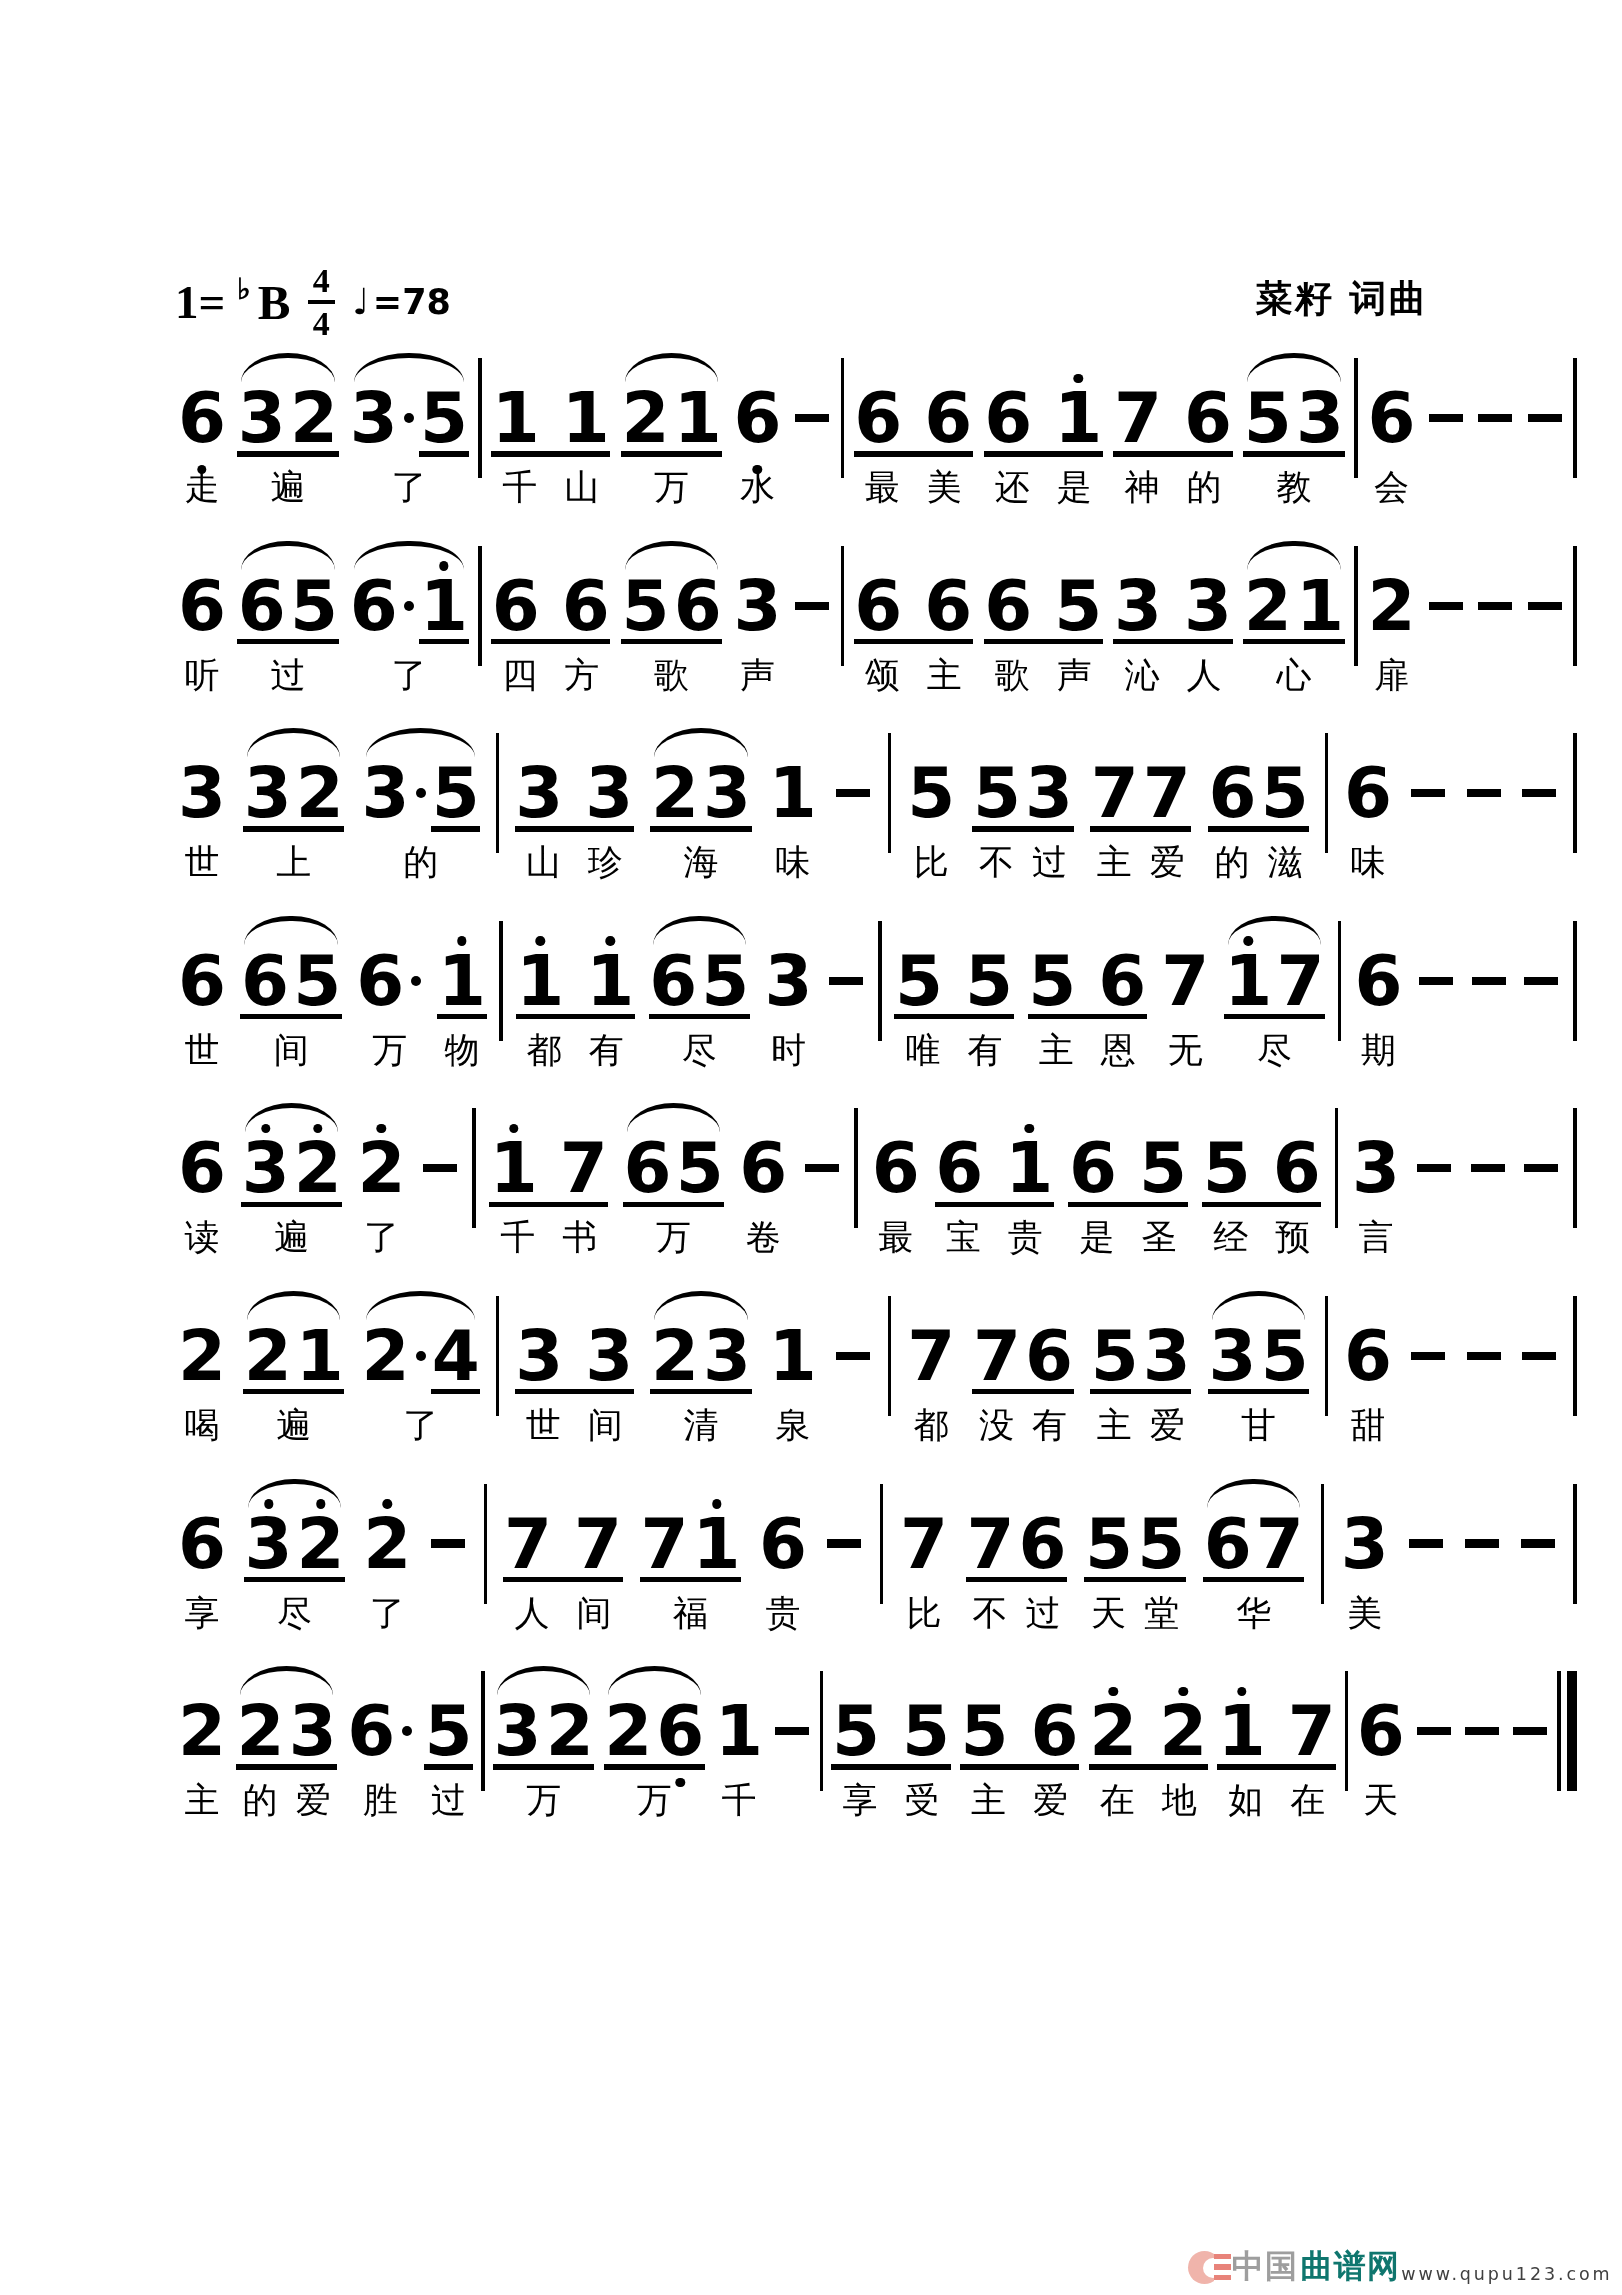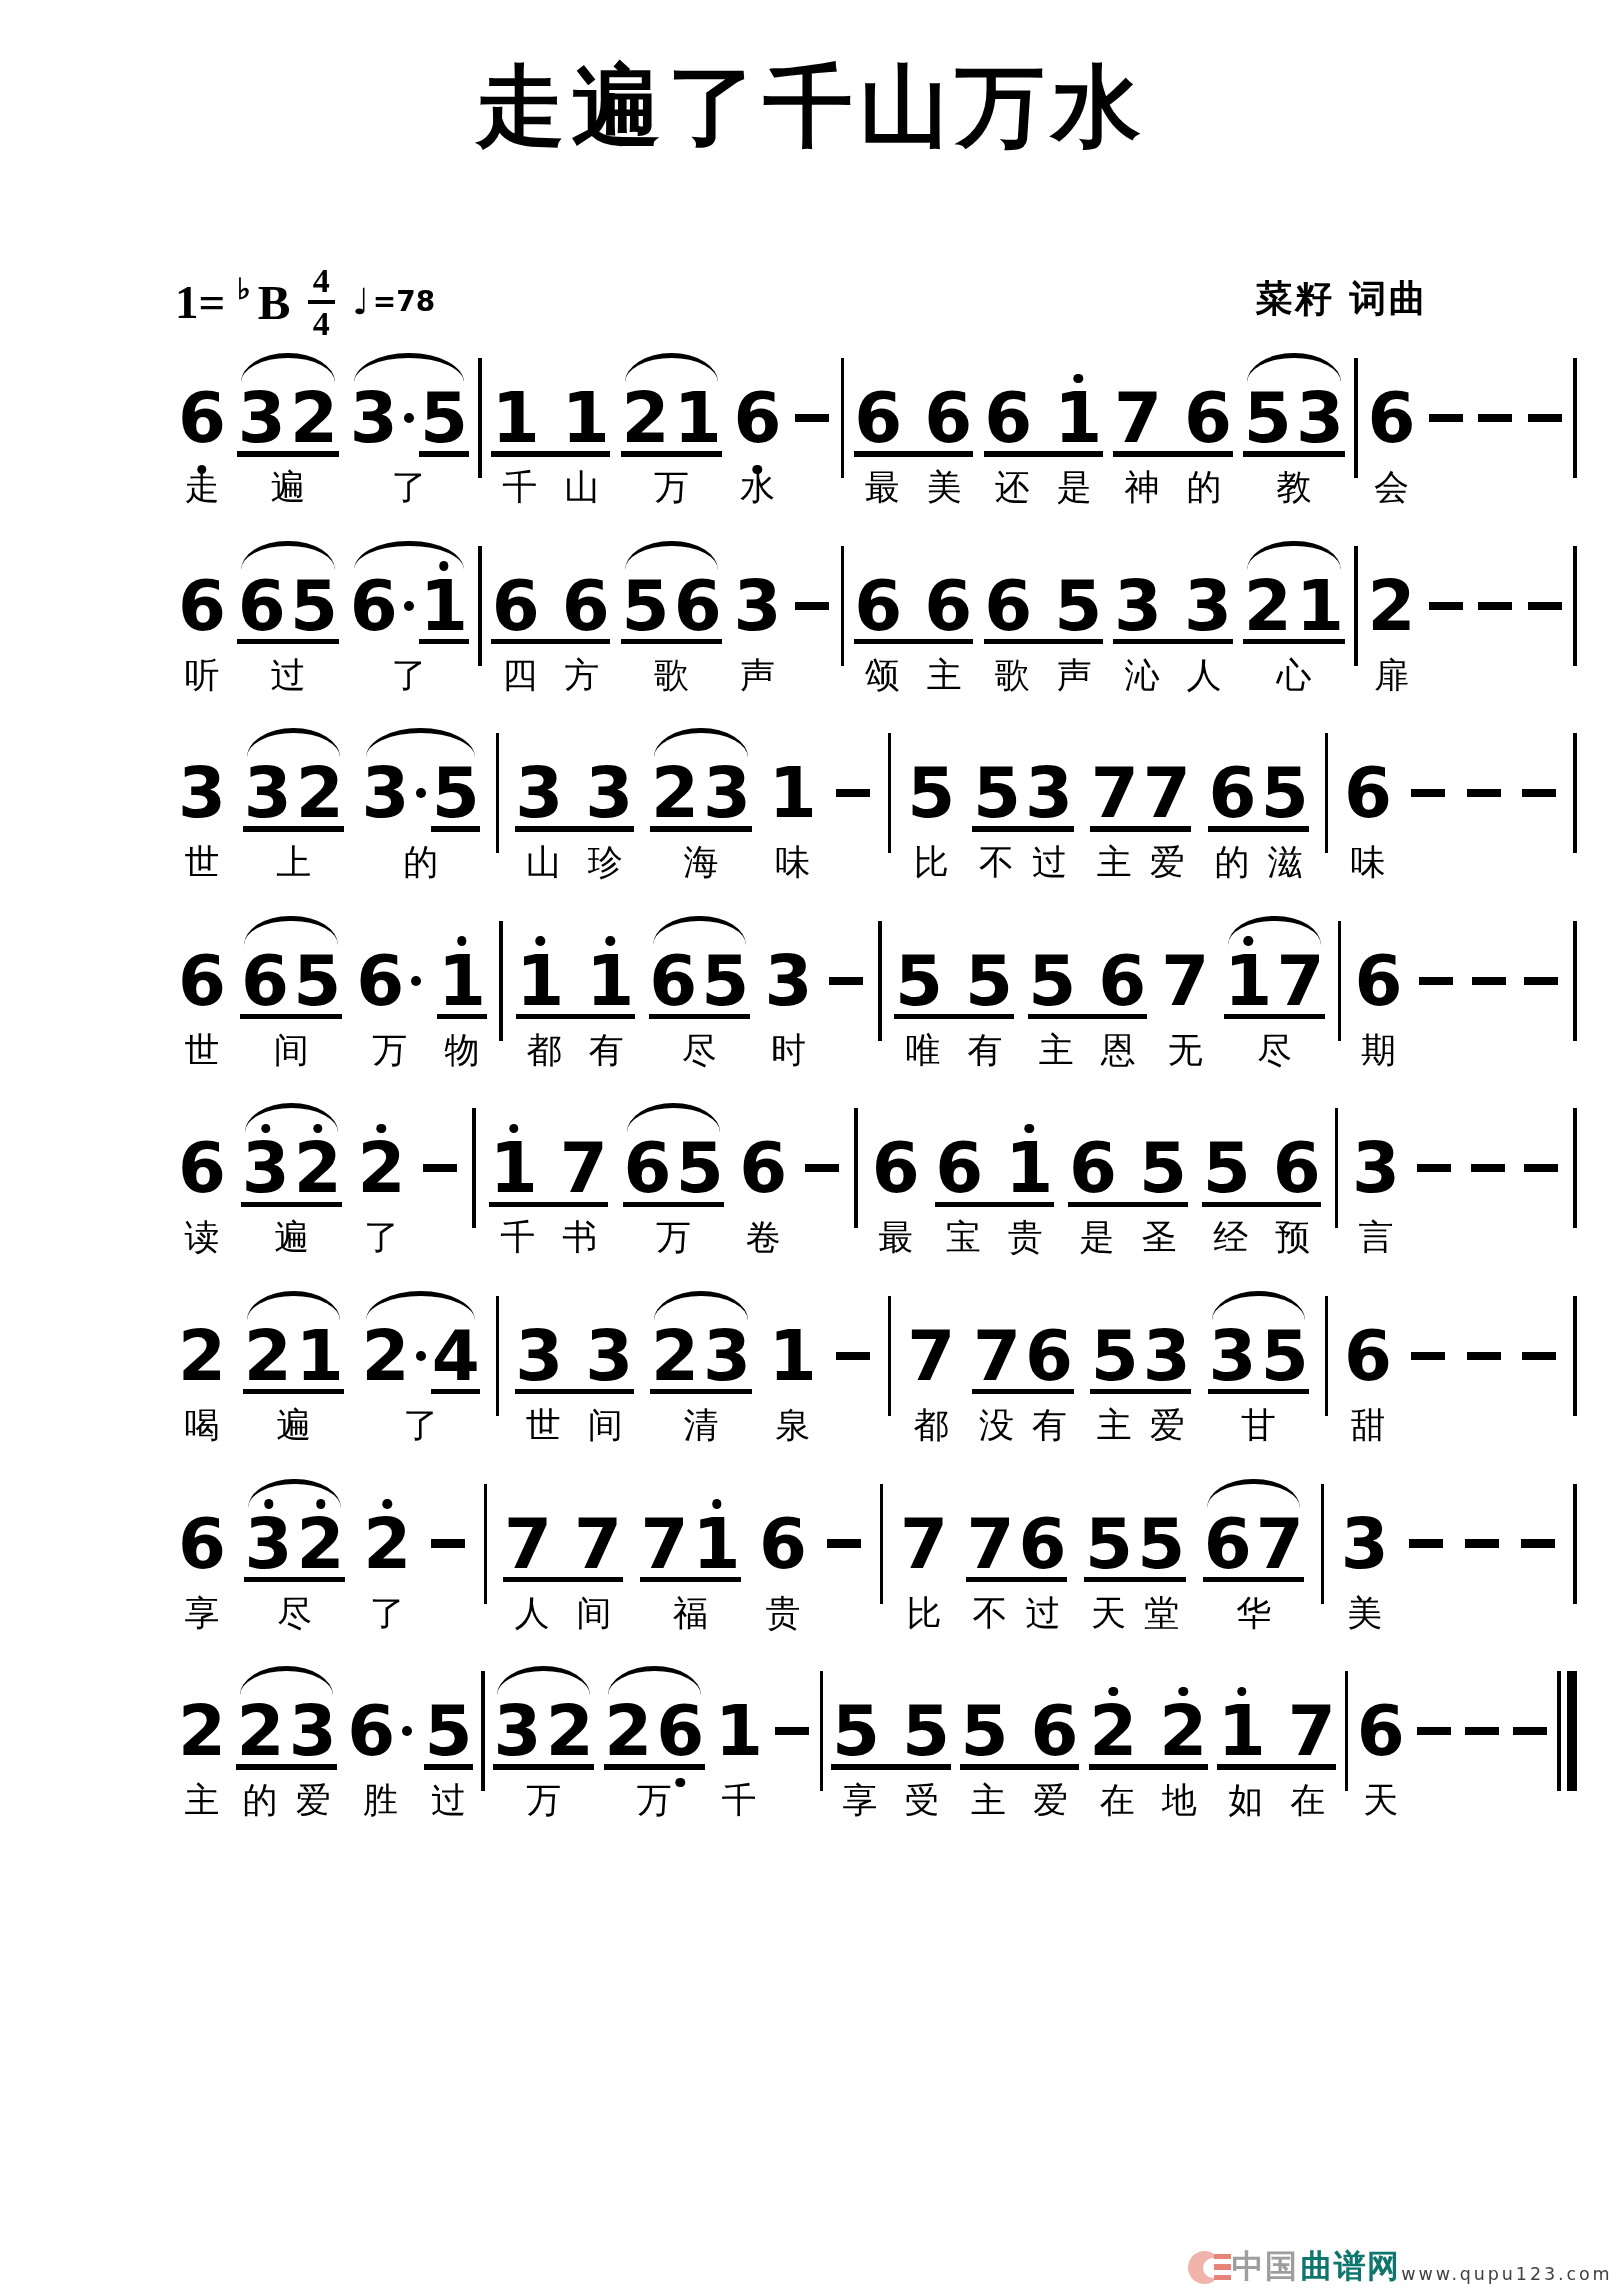--- a/index.html
+++ b/index.html
@@ -11,21 +11,21 @@
   .keysig{position:absolute;left:175px;top:264px;display:flex;align-items:center;gap:11.7px;
           font-family:"Liberation Serif",serif;font-weight:bold;}
   .k1{font-size:47px;line-height:1;}
   .kflat{font-size:29px;line-height:1;position:relative;top:-13px;margin-right:-4.7px;}
   .kB{font-size:49px;line-height:1;}
   .frac{display:flex;flex-direction:column;align-items:center;gap:2.3px;margin:0 5.8px;}
   .frac .fn{font-size:34px;line-height:1;font-weight:bold;}
   .frac .fbarline{width:27px;height:4.1px;background:#000;}
   .tempo{display:flex;align-items:center;gap:3.5px;font-family:"DejaVu Sans",sans-serif;}
   .tnote{font-size:36px;line-height:1;}
-  .teq{font-size:28px;line-height:1;font-weight:bold;}
+  .teq{font-size:35px;line-height:1;font-weight:bold;}
   .credit{position:absolute;top:274px;right:195px;font-size:37px;letter-spacing:2.3px;font-weight:bold;}
   
   #systems{position:absolute;left:175px;top:344px;width:1403px;}
   .sys{display:flex;justify-content:space-between;align-items:flex-start;
        width:1403px;padding-top:39px;margin-bottom:24.6px;}
   .unit{display:flex;flex-direction:column;align-items:center;}
   .nwrap{position:relative;display:flex;align-items:center;height:70px;padding:0 1.2px;}
   .nwrap.slur::before{content:"";position:absolute;top:-30px;left:6%;right:6%;height:24.6px;
        border-top:5.3px solid #000;border-radius:50% 50% 0 0 / 100% 100% 0 0;}
   .beam{display:flex;align-items:center;gap:4.1px;position:relative;padding:0 1.8px;}
@@ -53,21 +53,20 @@
        background:repeating-linear-gradient(#e8837a 0 5.3px,#fff 5.3px 10.5px);}
   .wmtext{display:flex;flex-direction:row;align-items:flex-end;gap:1.2px;}
   .wmname{font-size:32px;font-weight:bold;line-height:1.05;letter-spacing:1.2px;display:flex;gap:2.3px;}
   .wmurl{font-size:17.5px;letter-spacing:2.9px;}
 </style>
 </head>
 <body>
 
 <div class="page">
 
-  <div class="title">走遍了千山万水</div>
 
   <div class="keysig">
     <span class="k1">1=</span>
     <span class="kflat">♭</span>
     <span class="kB">B</span>
     <span class="frac">
       <span class="fn">4</span>
       <span class="fbarline"></span>
       <span class="fn">4</span>
     </span>

